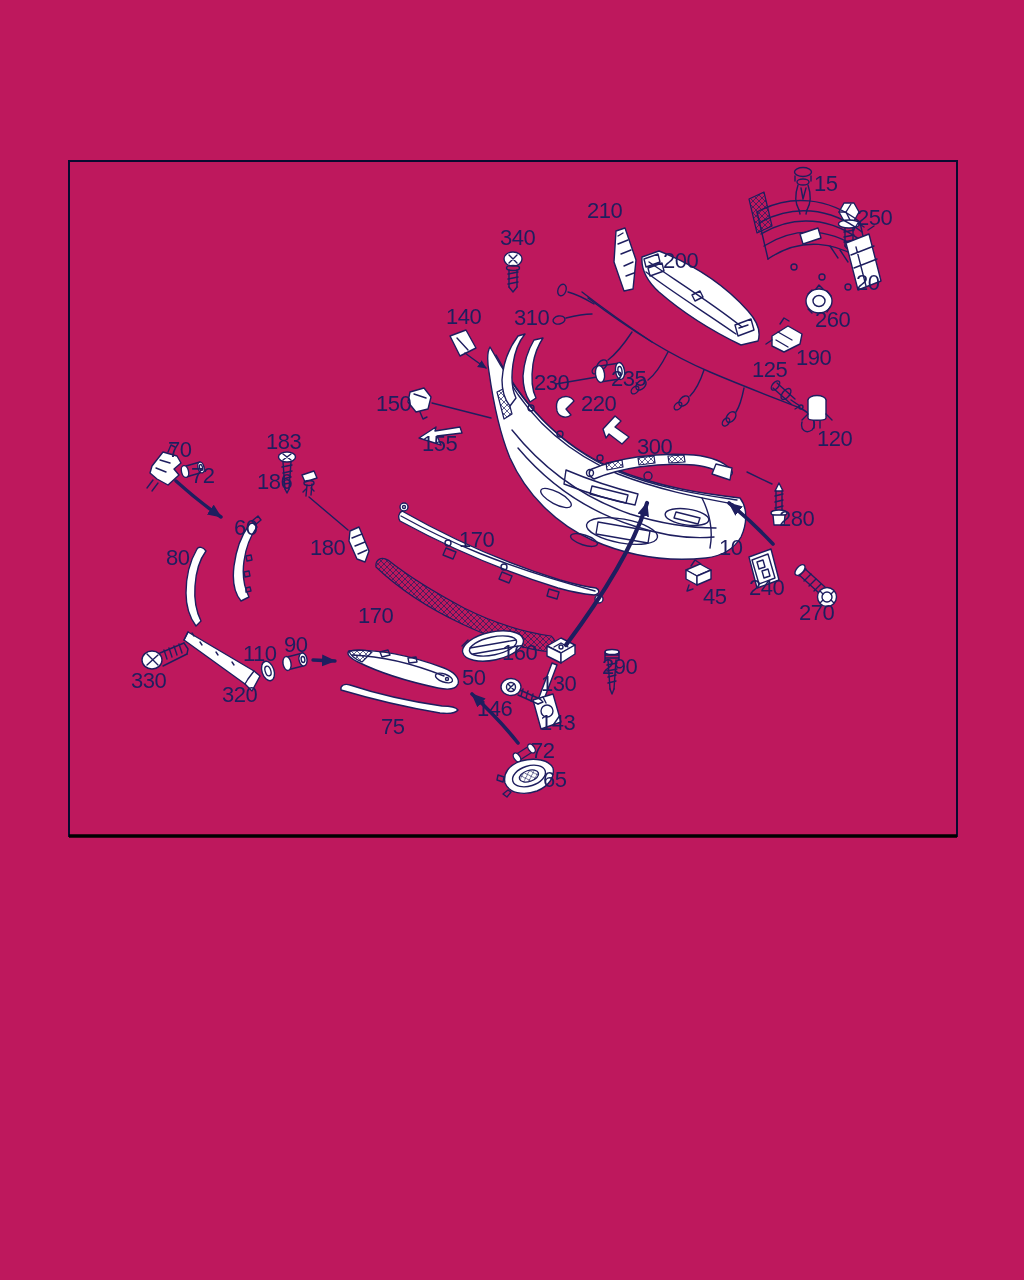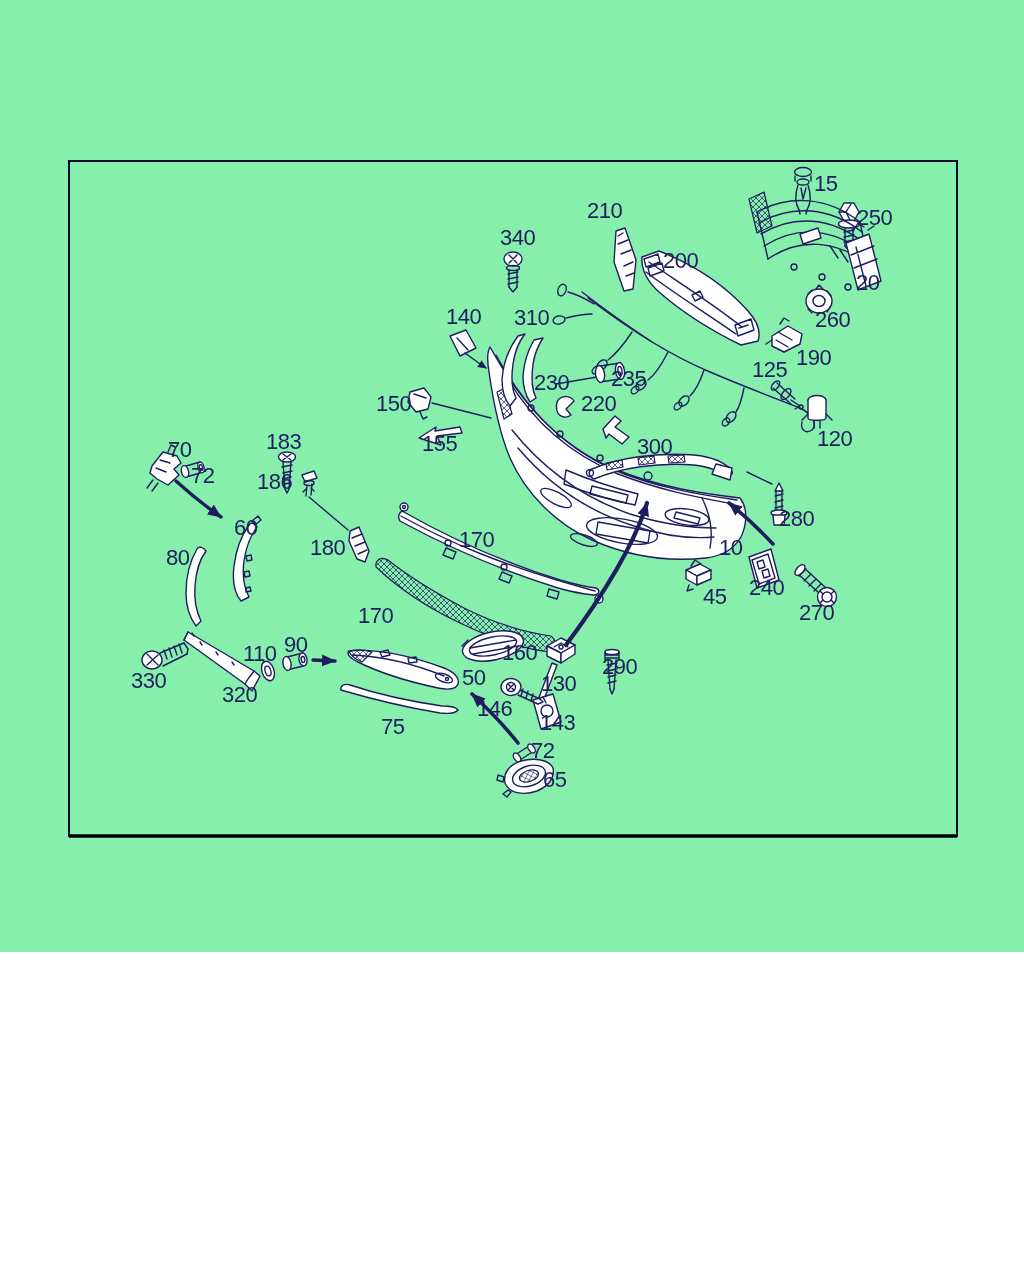--- a/index.html
+++ b/index.html
@@ -1,16 +1,16 @@
 <!DOCTYPE html>
 <html><head>
 <meta charset="utf-8">
 <style>
   html,body{margin:0;padding:0;background:#ffffff;}
-  .page{position:relative;width:1024px;height:952px;background:#86efac;overflow:hidden;}
+  .page{position:relative;width:1024px;height:1280px;background:#be185d;overflow:hidden;}
   svg{position:absolute;left:0;top:0;}
   .plabel{font-family:"Liberation Sans",sans-serif;font-size:22px;letter-spacing:-0.5px;}
   .ln{fill:none;stroke:#1e1e5f;stroke-width:1.4;stroke-linecap:round;stroke-linejoin:round;}
   .lnw{fill:#ffffff;stroke:#1e1e5f;stroke-width:1.4;stroke-linecap:round;stroke-linejoin:round;}
   .mesh{fill:url(#meshpat);stroke:#1e1e5f;stroke-width:1.2;}
   .thick{fill:none;stroke:#1e1e5f;stroke-linecap:round;}
 </style>
 </head>
 <body>
 

